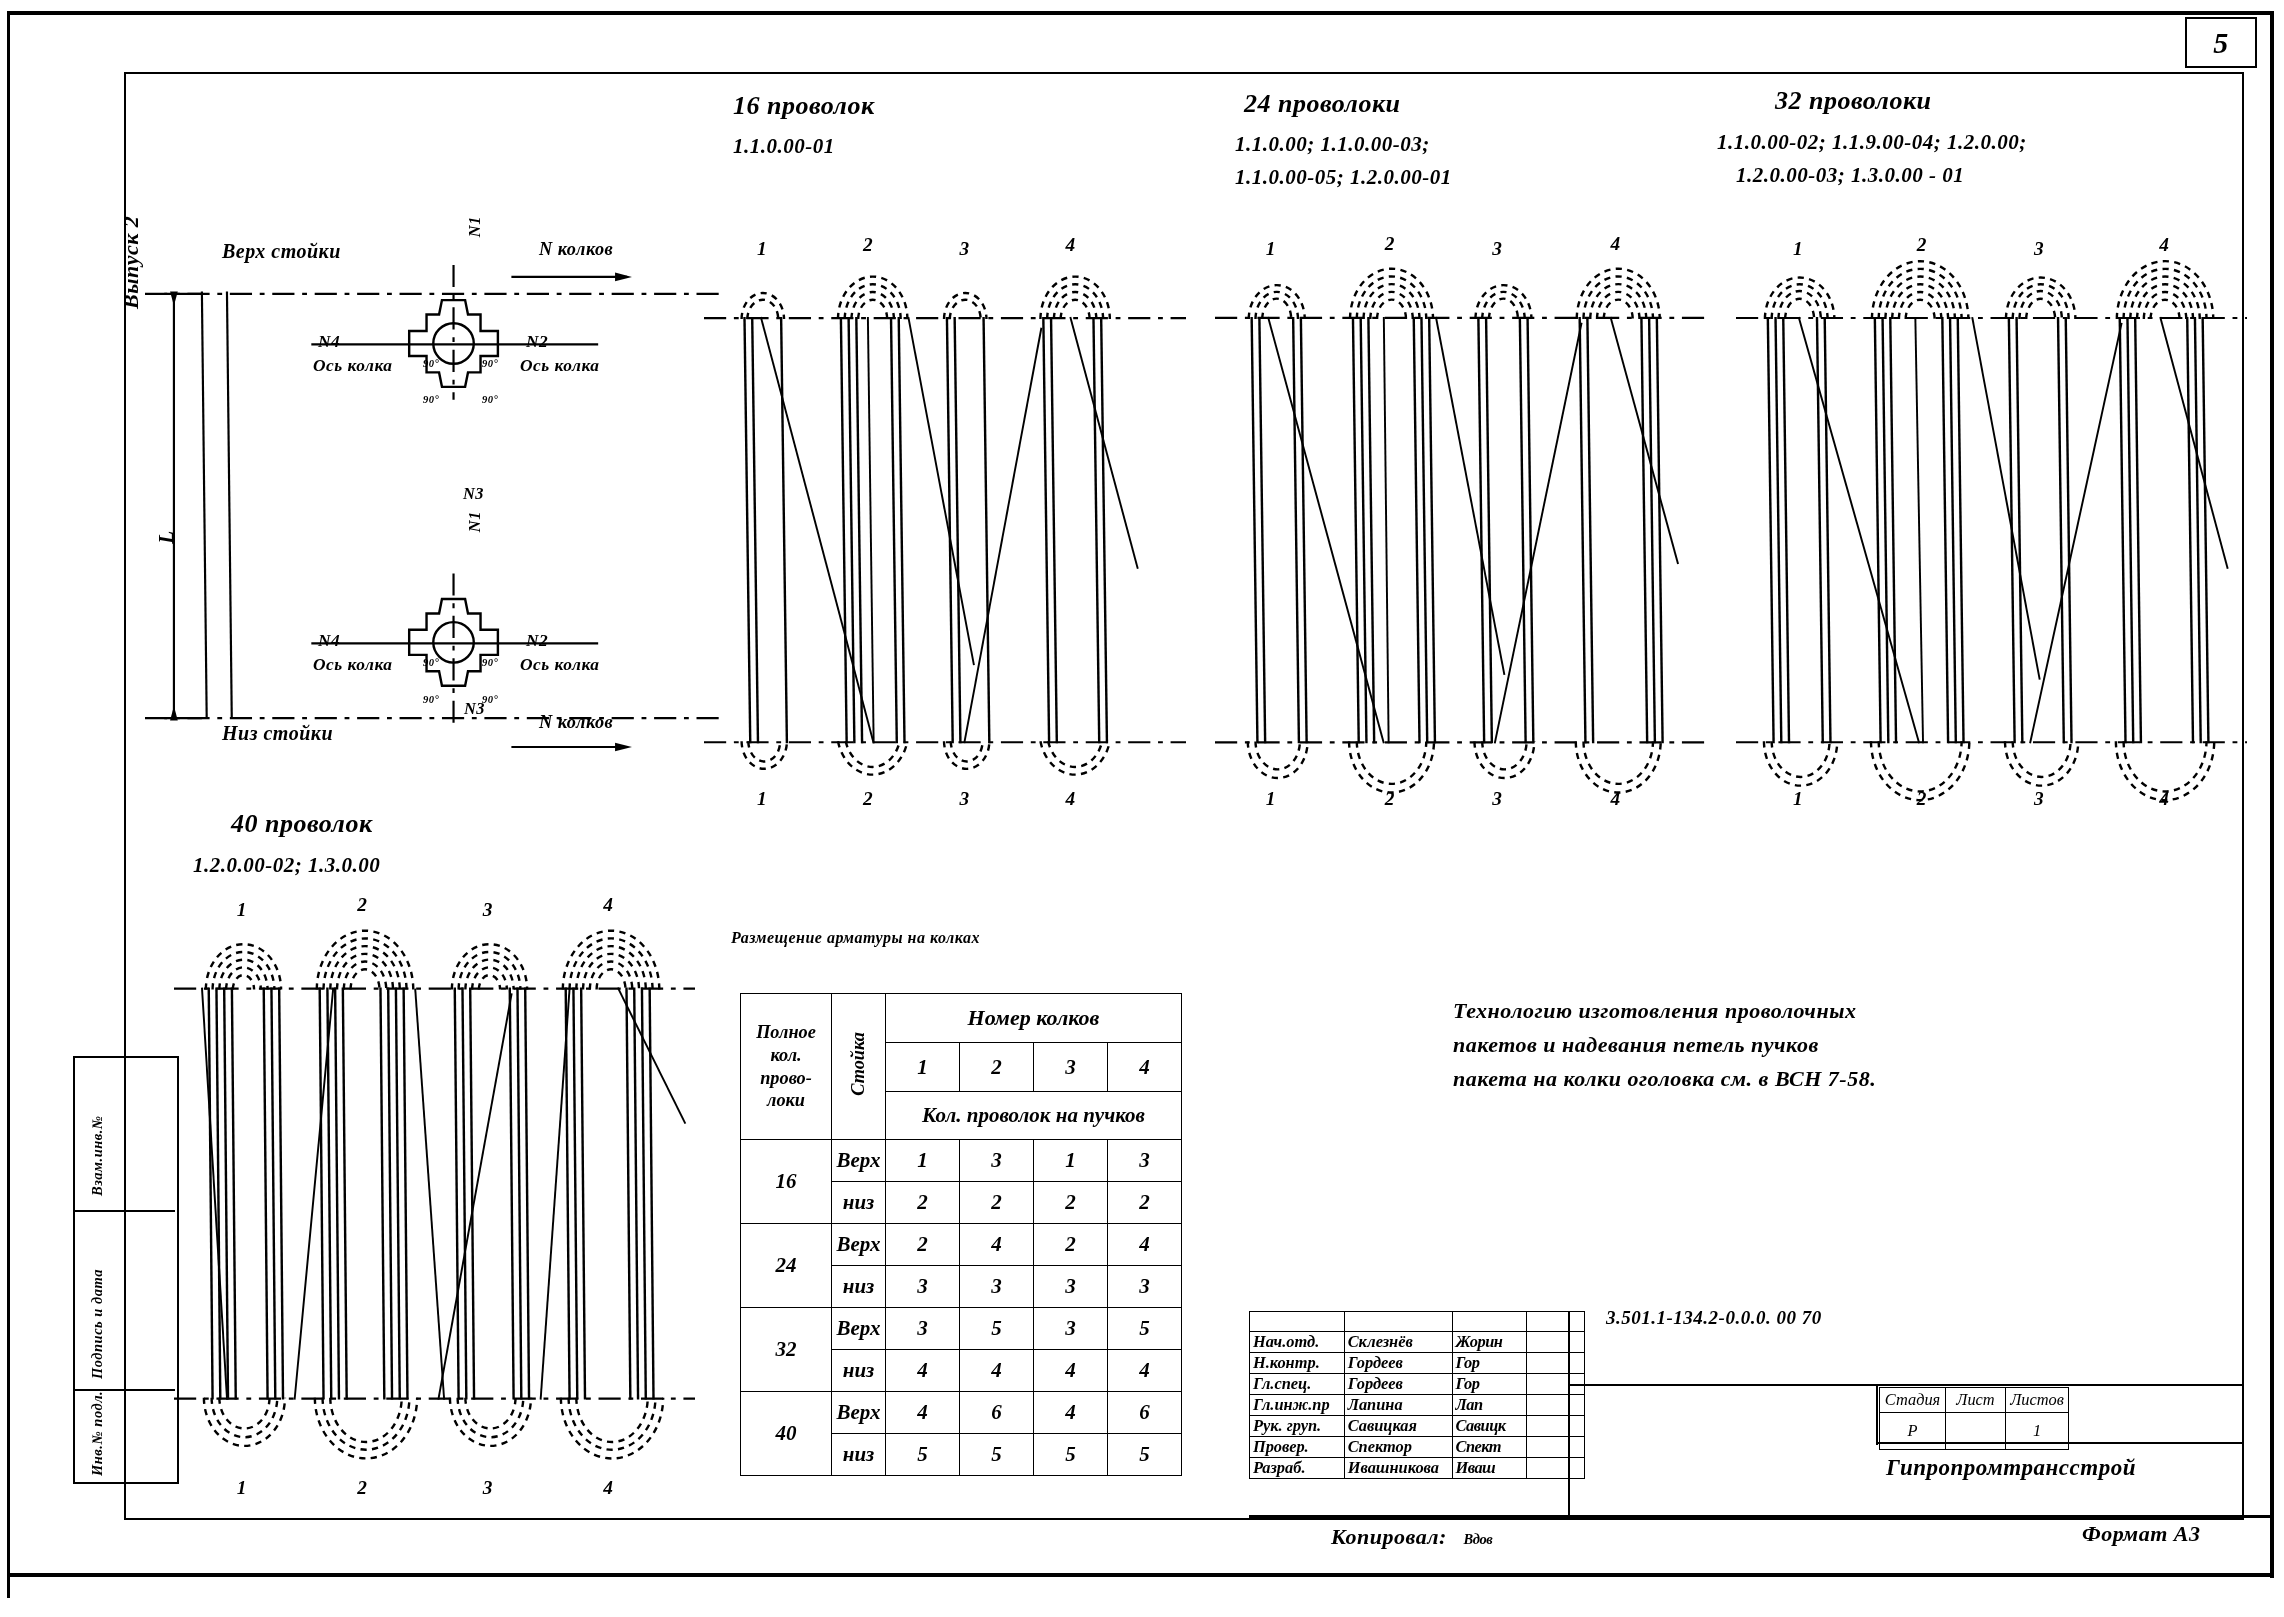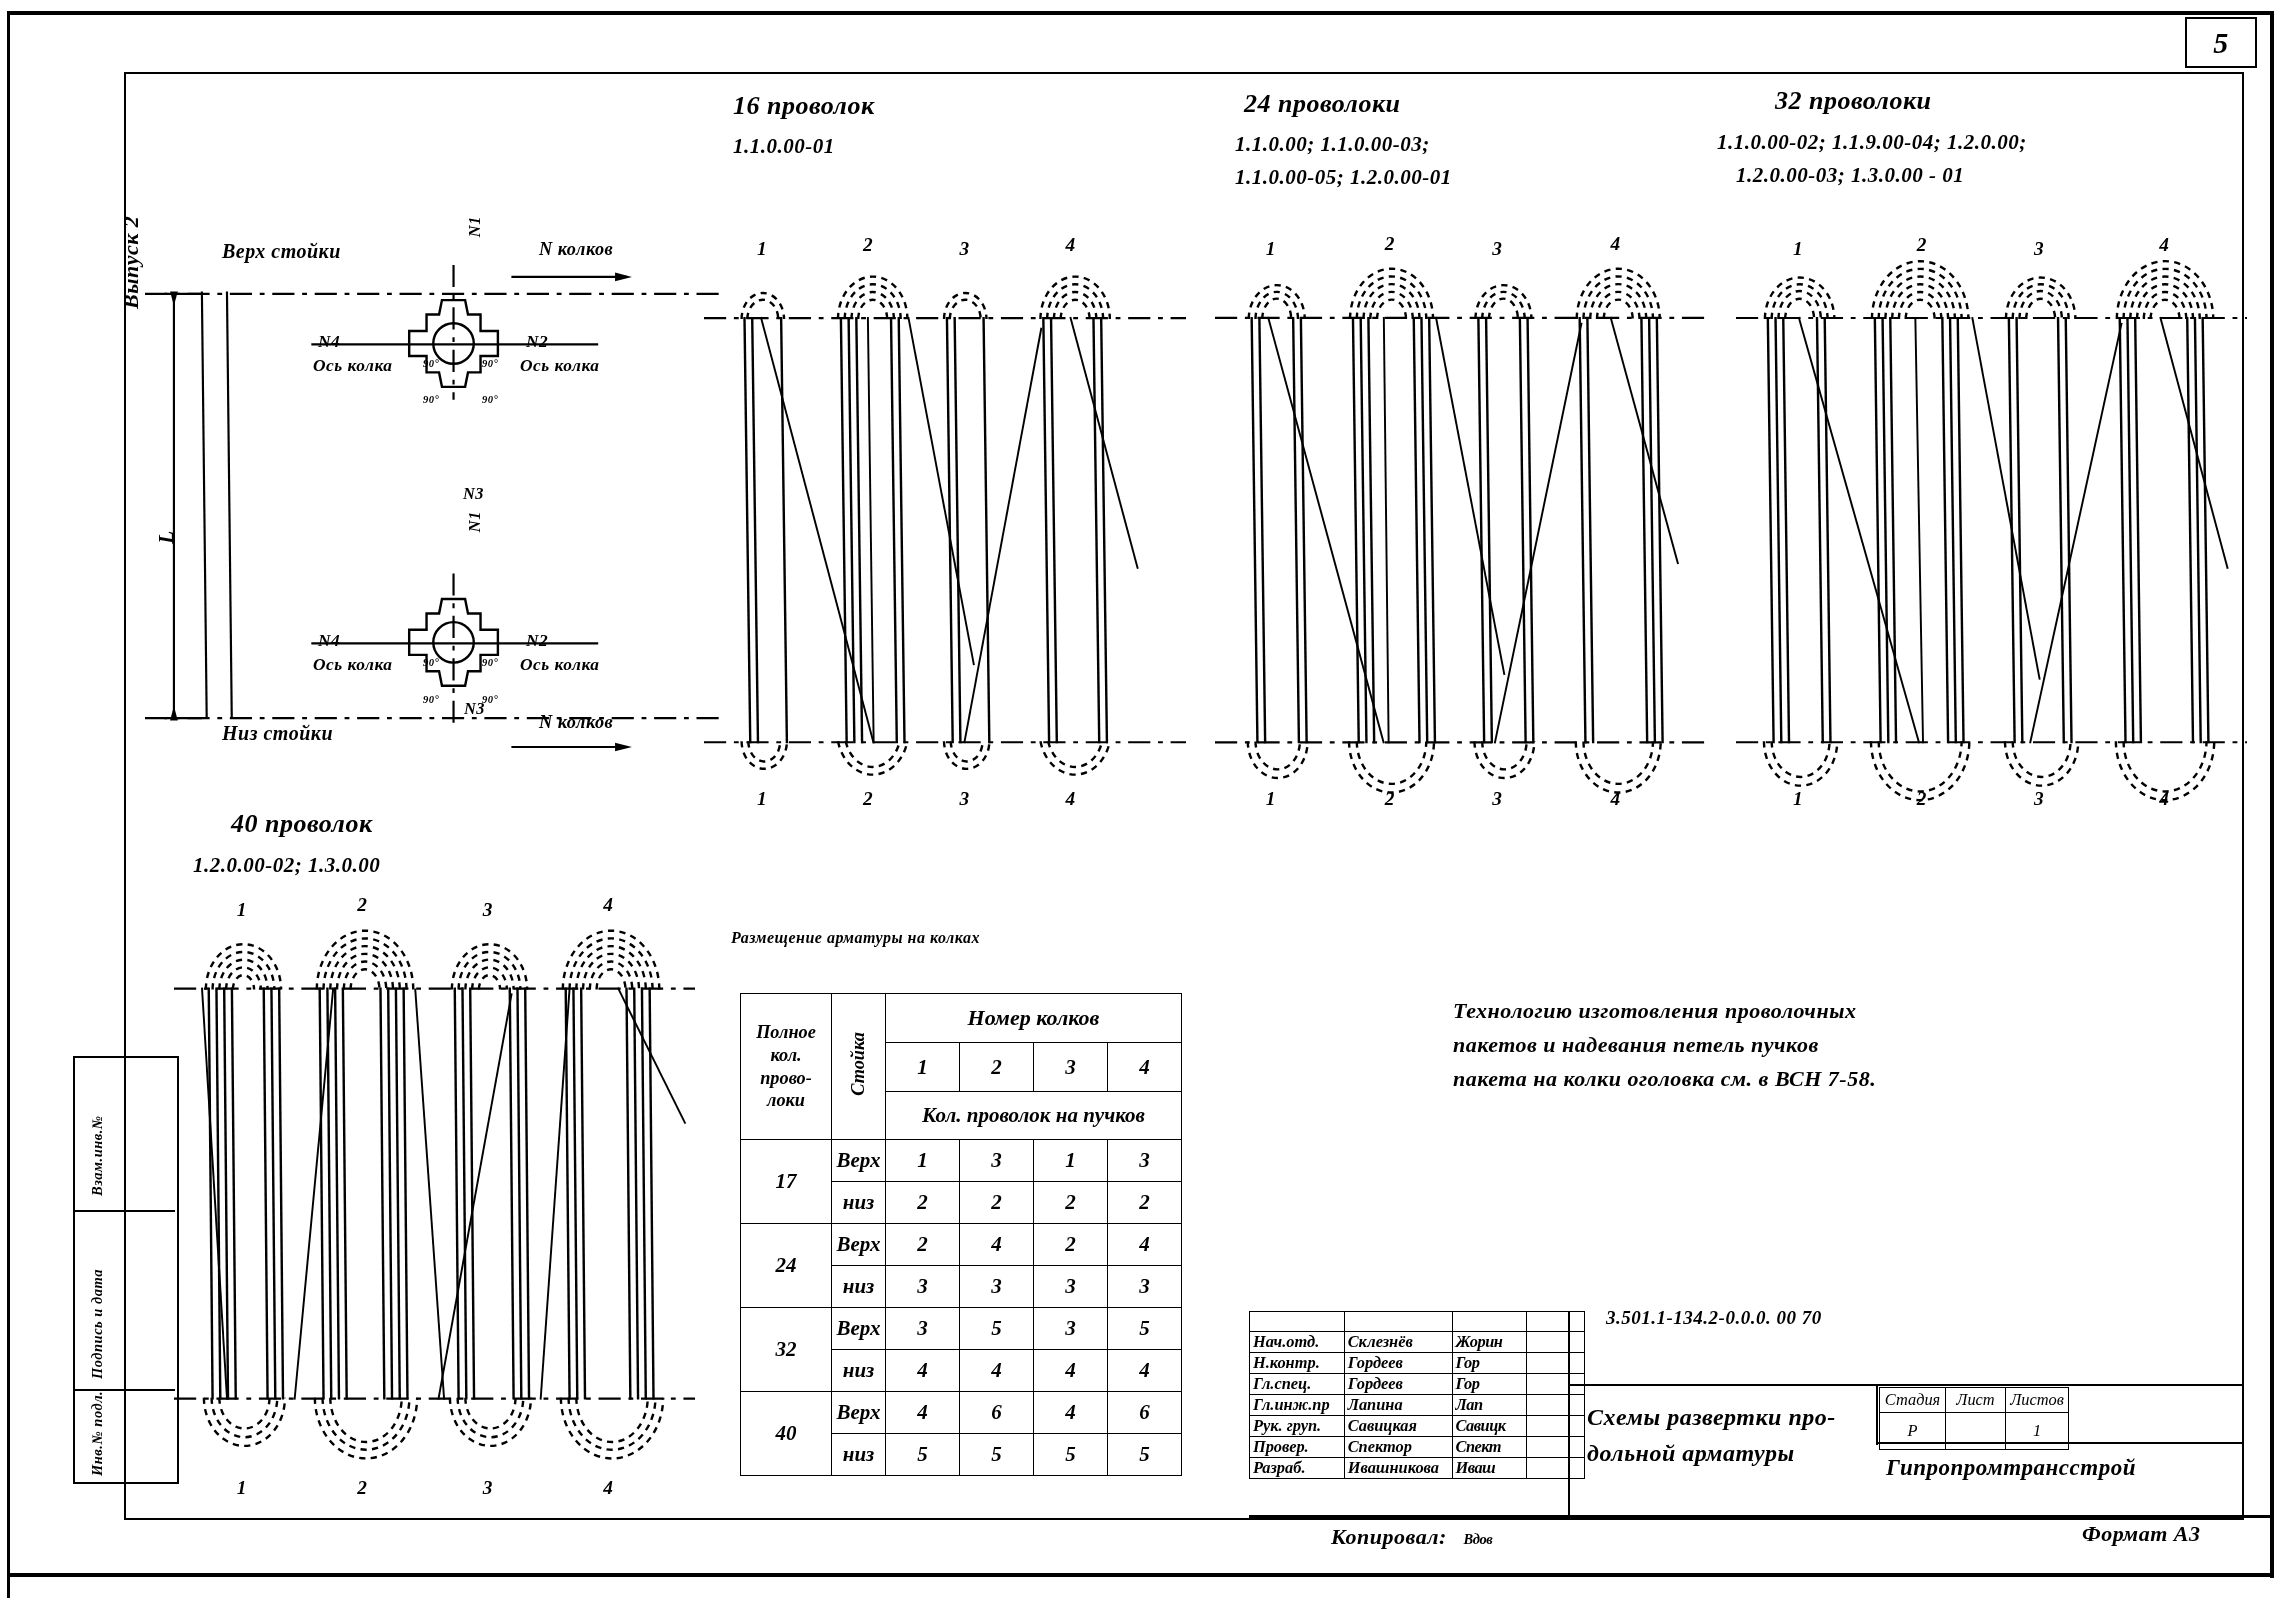--- a/index.html
+++ b/index.html
@@ -504,21 +504,21 @@
     <td class="cell-peg tall">1</td>
     <td class="cell-peg tall">2</td>
     <td class="cell-peg tall">3</td>
     <td class="cell-peg tall">4</td>
   </tr>
   <tr>
     <td colspan="4" style="height:41px;font-size:21px;">Кол. проволок на пучков</td>
   </tr>
 
   <tr>
-    <td rowspan="2">17</td>
+    <td rowspan="2">16</td>
     <td class="tall">Верх</td>
     <td>1</td>
     <td>3</td>
     <td>1</td>
     <td>3</td>
   </tr>
   <tr>
     <td class="tall">низ</td>
     <td>2</td>
     <td>2</td>
@@ -637,24 +637,20 @@
   </tbody>
     </table>
 
   <div id="tb-right"></div>
   <div id="tb-divider"></div>
   <div id="tb-vert-sep"></div>
   <div id="tb-org-sep"></div>
 
   <div class="hand" id="tb-code">3.501.1-134.2-0.0.0. 00 70</div>
 
-  <div class="hand" id="tb-title">
-    <div>Схемы  развертки  про-</div>
-    <div>дольной  арматуры</div>
-  </div>
 
   <table id="tb-meta-table">
     <tbody>
         <tr>
       <td class="m-stage">Стадия</td>
       <td class="m-sheet">Лист</td>
       <td class="m-sheets">Листов</td>
     </tr>
     <tr>
       <td style="height:34px;">Р</td>

